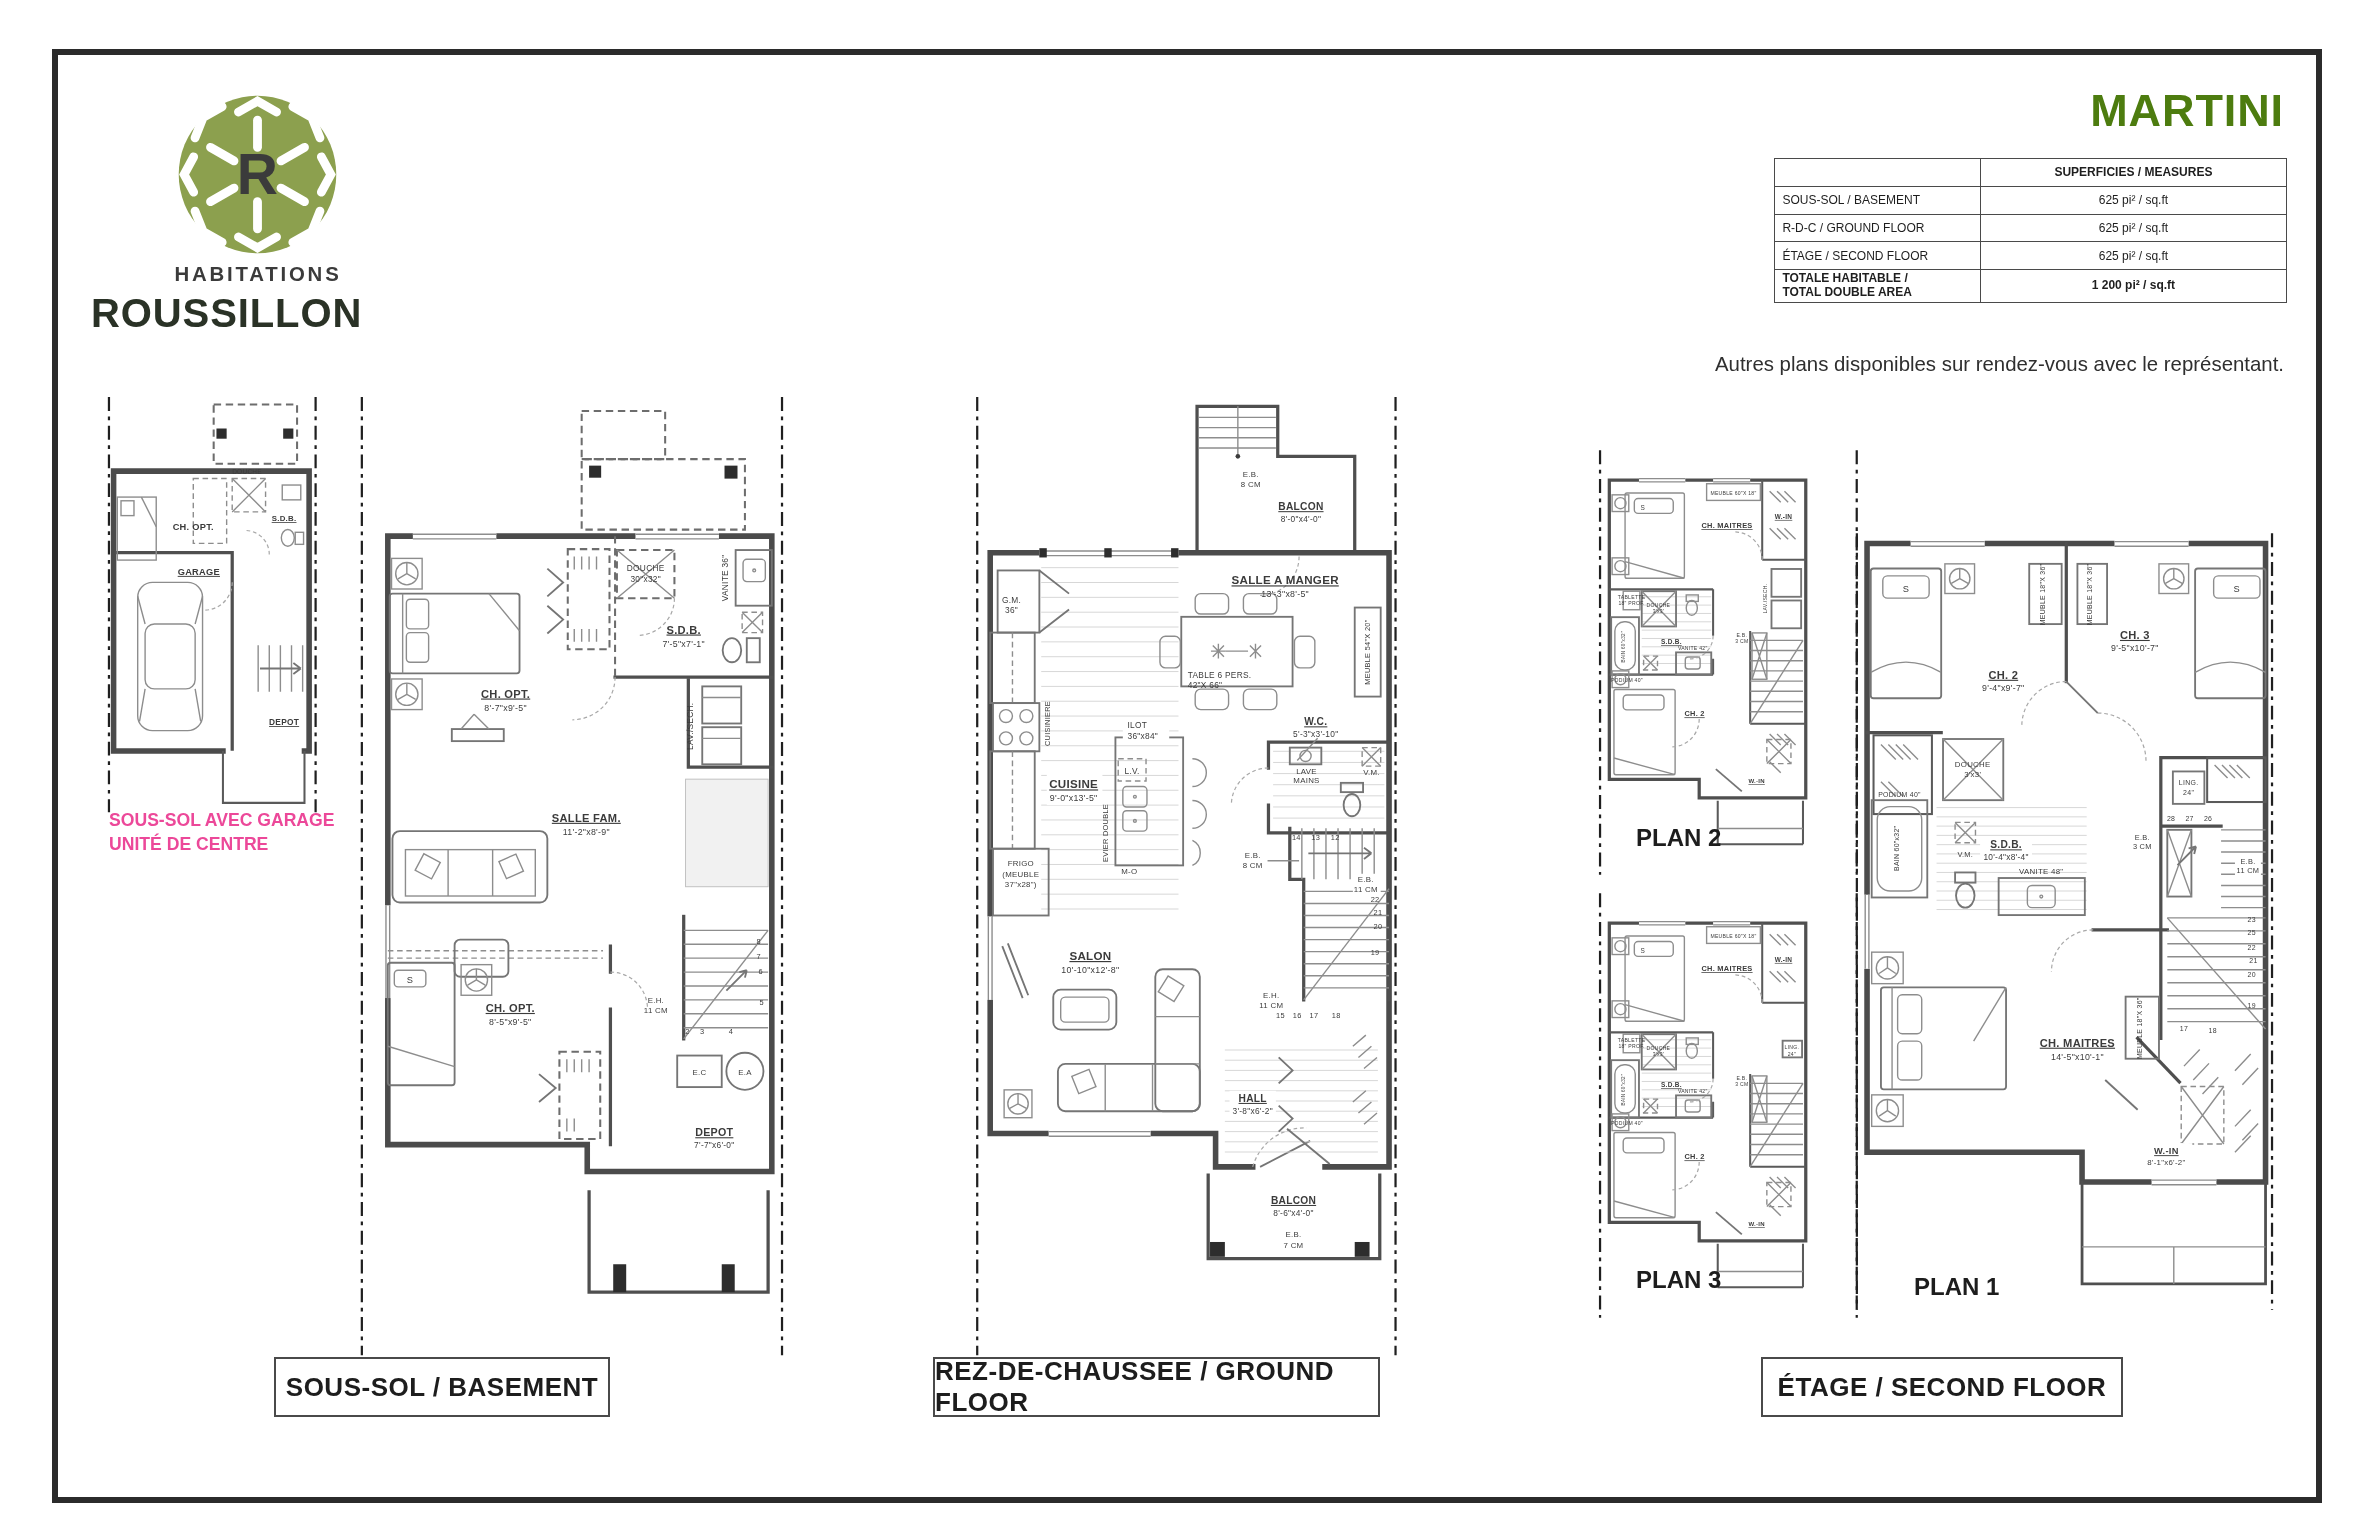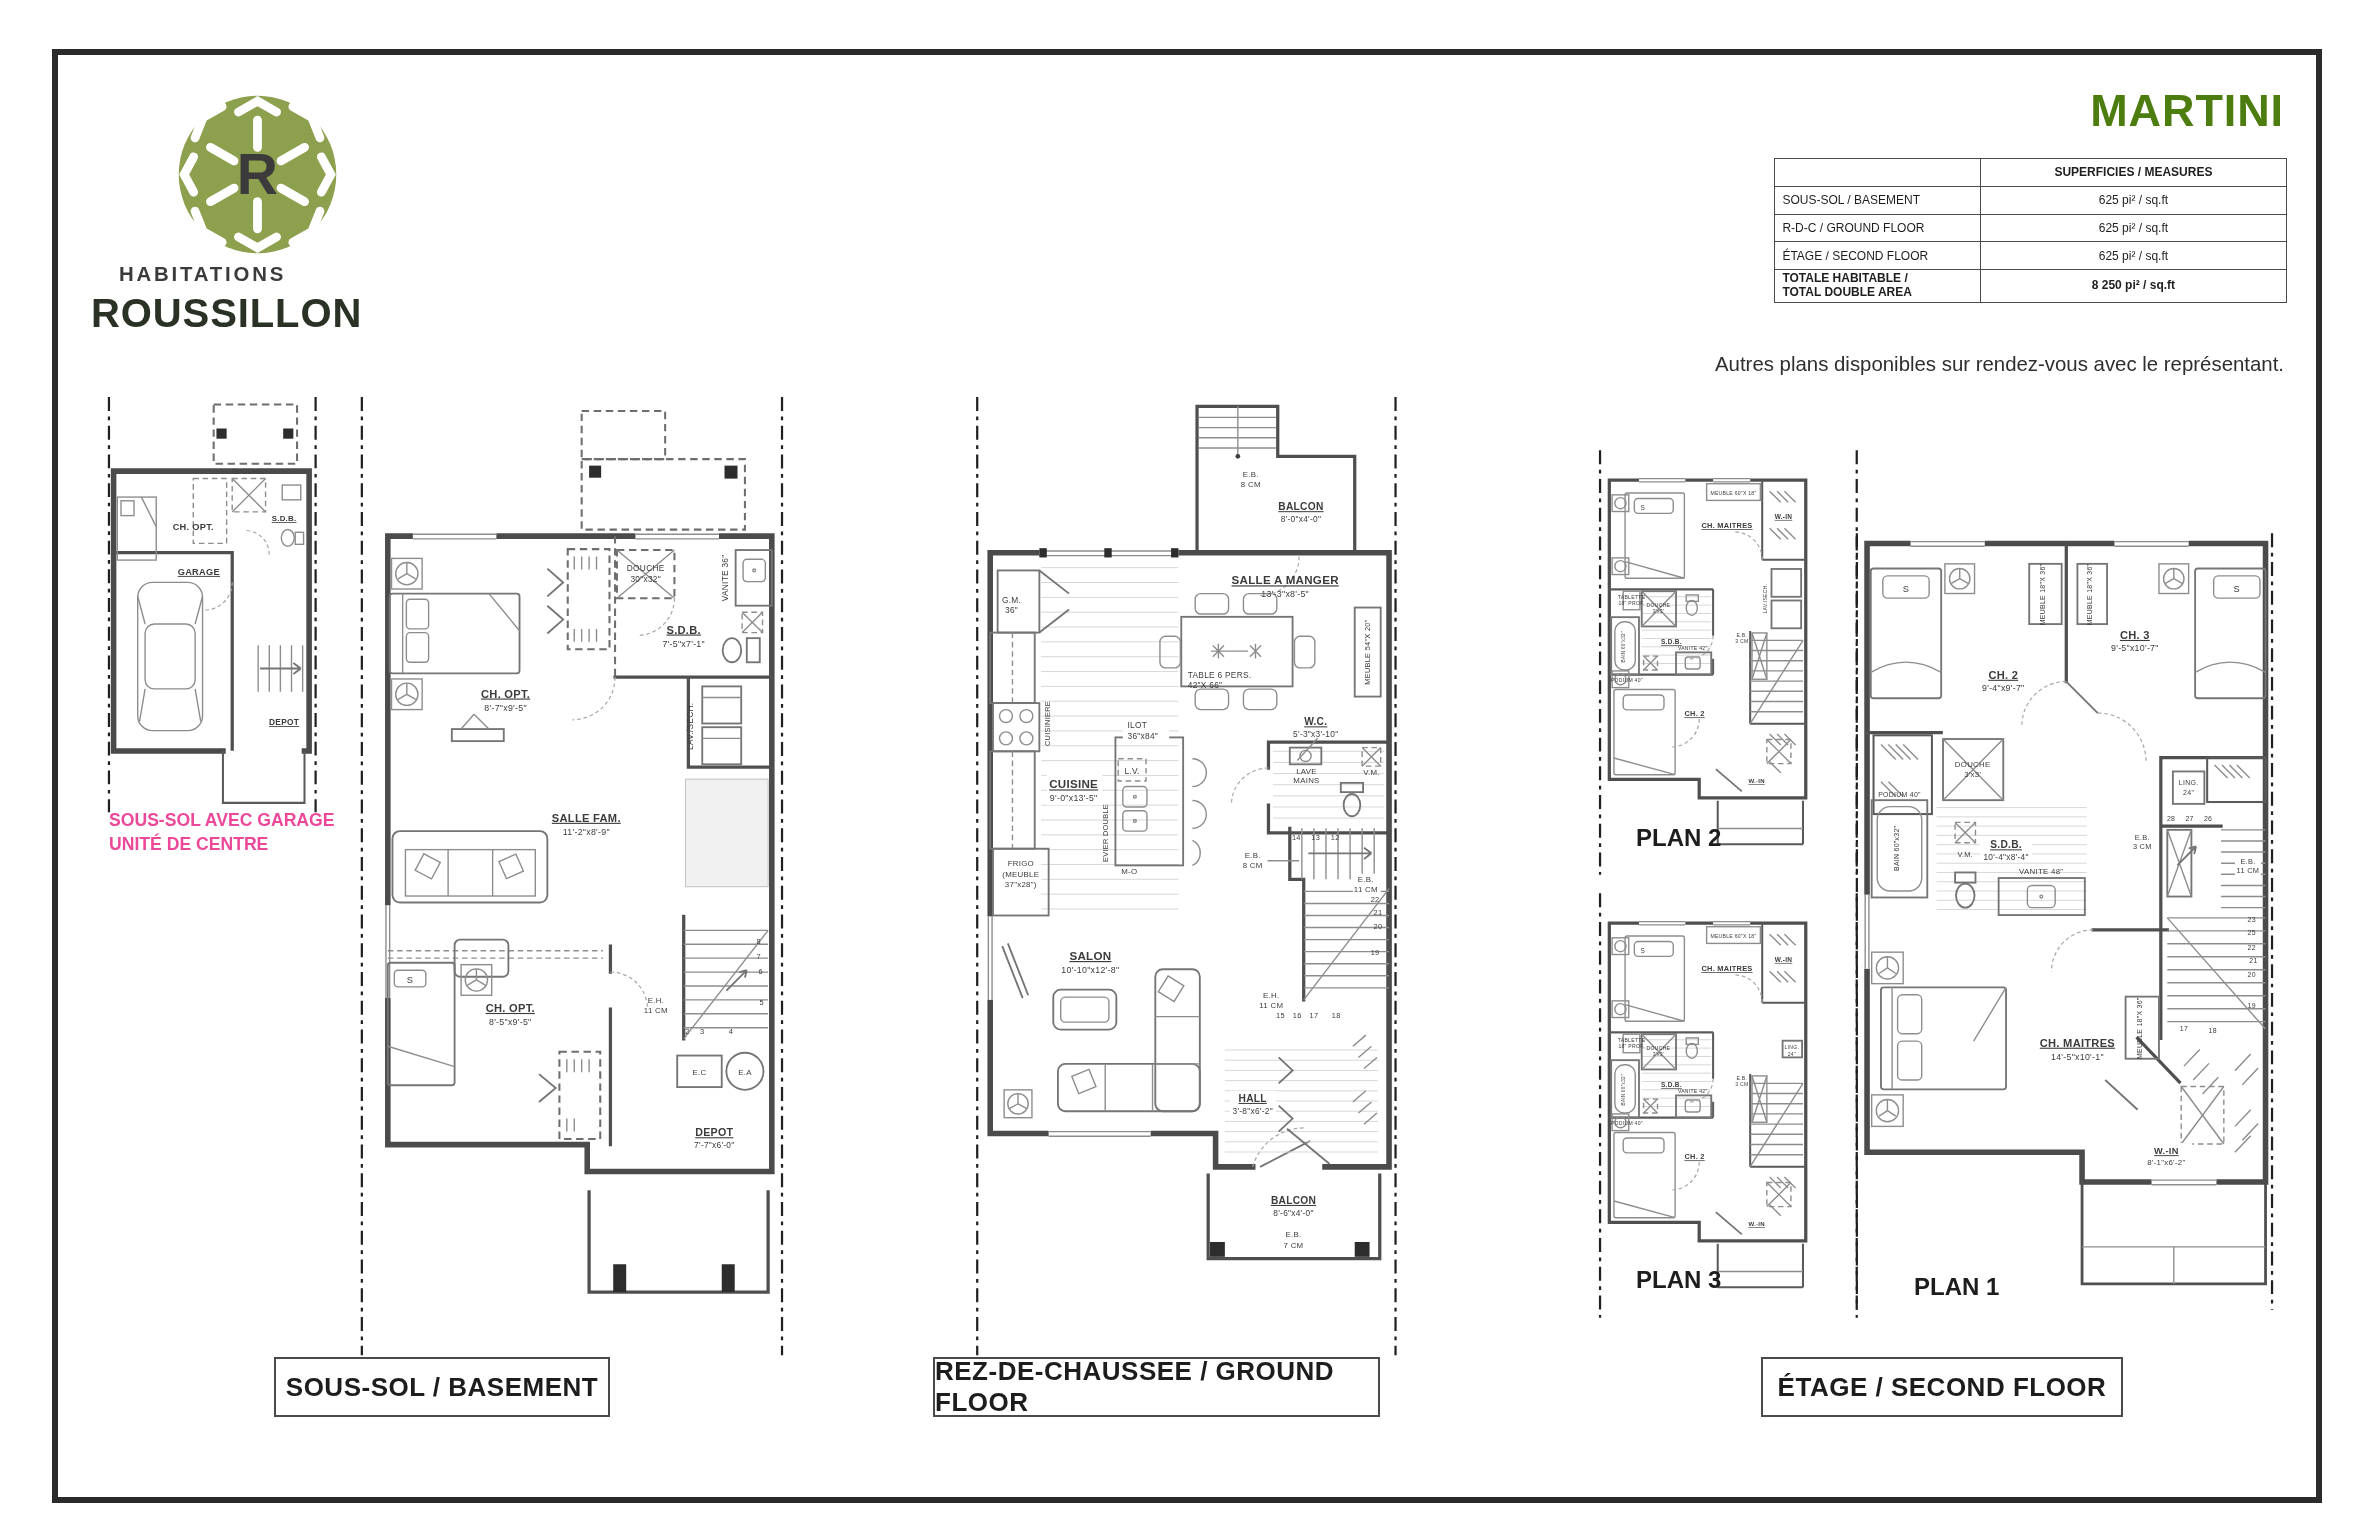--- a/index.html
+++ b/index.html
@@ -1,21 +1,21 @@
 <!DOCTYPE html>
 <html style="--ink: #2b2b2b; --brand-green: #8ca04e; --brand-dark: #2a3226; --line-gray: #4b4b4b;font-size:15px"><head>
 <meta charset="utf-8">
 <style>
   html,body{margin:0;padding:0;background:#fff;}
   #root{position:relative;width:2375px;height:1536px;background:#fff;overflow:hidden;
         font-family:"Liberation Sans",sans-serif;color:#2c2c2c;}
   .frame{position:absolute;left:52px;top:49px;width:2258px;height:1442px;
          border:6.5px solid var(--ink,#2b2b2b);}
   
-  .brand-line1{position:absolute;left:119px;top:263px;width:278px;text-align:left;
+  .brand-line1{position:absolute;left:119px;top:263px;width:278px;text-align:center;
     font-size:20.4px;font-weight:700;letter-spacing:2.8px;color:#3b3b3b;}
   .brand-line2{position:absolute;left:91px;top:291px;width:334px;
     font-size:40px;font-weight:800;letter-spacing:0.9px;color:#2a3226;}
   
   .title{position:absolute;right:91px;top:85px;font-size:45px;font-weight:800;
     letter-spacing:0.9px;color:#4d7c0f;text-align:right;}
   .note{position:absolute;right:91px;top:353px;font-size:20.4px;color:#2f2f2f;}
   
   table.meas{position:absolute;left:1774px;top:158px;width:513px;border-collapse:collapse;
     font-size:12px;color:#1e1e1e;}
@@ -96,21 +96,21 @@
           <td class="c1">R-D-C / GROUND FLOOR</td>
         <td class="c2">625 pi² / sq.ft</td>
         </tr>
     <tr>
           <td class="c1">ÉTAGE / SECOND FLOOR</td>
         <td class="c2">625 pi² / sq.ft</td>
         </tr>
     <tr>
           <td class="c1 tot">
           <span>TOTALE HABITABLE /</span><br><span>TOTAL DOUBLE AREA</span></td>
-        <td class="c2 tot">8 250 pi² / sq.ft</td>
+        <td class="c2 tot">1 200 pi² / sq.ft</td>
         </tr>
   </tbody>
     </table>
   <div class="note">Autres plans disponibles sur rendez-vous avec le représentant.</div>
 
   <div class="capbox" style="left:274px;width:332px">SOUS-SOL / BASEMENT</div>
   <div class="capbox" style="left:933px;width:443px">REZ-DE-CHAUSSEE / GROUND FLOOR</div>
   <div class="capbox" style="left:1761px;width:358px">ÉTAGE / SECOND FLOOR</div>
 
   <svg class="plan" style="left:93px;top:397px" width="271" height="417" viewBox="0 0 292 450">

